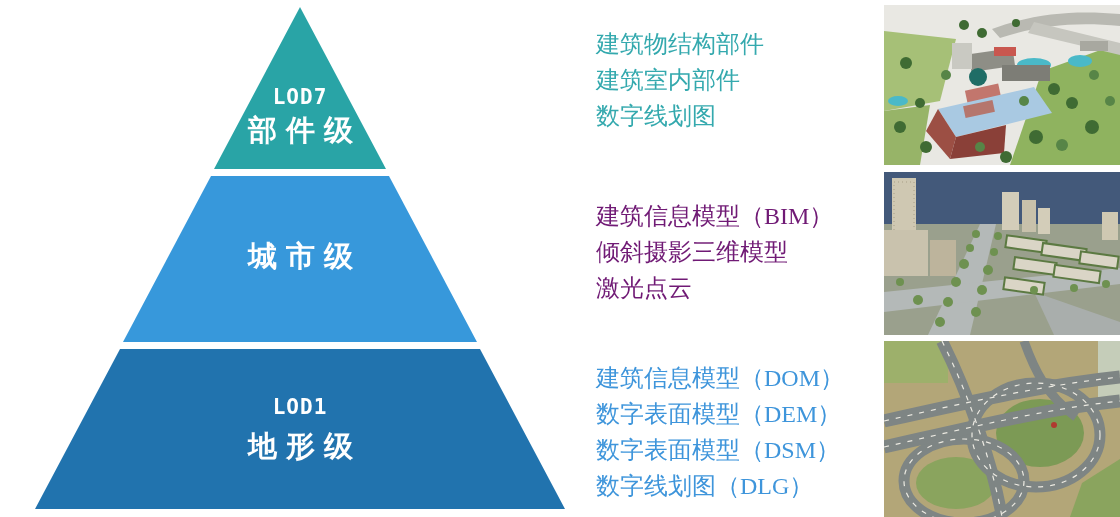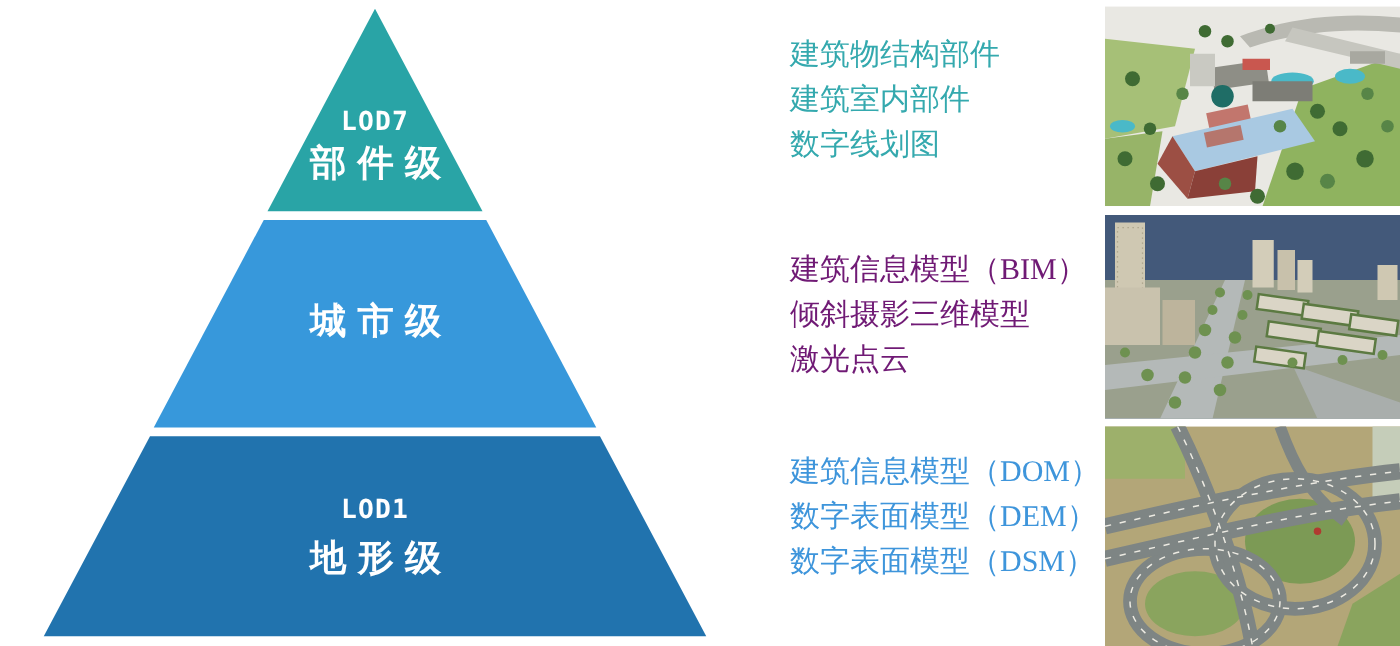--- a/index.html
+++ b/index.html
@@ -13,21 +13,21 @@
     font-weight:bold; font-size:21px; fill:#ffffff; letter-spacing:1px;
     text-anchor:middle;
   }
   .pyr-cn {
     font-family:"Liberation Serif","DejaVu Serif",serif;
     font-weight:bold; fill:#ffffff; text-anchor:middle;
     font-size:29px; letter-spacing:9px;
   }
   .items-col {
     position:absolute; left:596px; width:300px;
-    font-size:24px; line-height:36px; white-space:nowrap;margin-left:36px;
+    font-size:24px; line-height:36px; white-space:nowrap;
   }
   .items-col .line { height:36px; }
   .photo {
     position:absolute; left:884px; width:236px; overflow:hidden;
   }
   .photo svg { display:block; width:100%; height:100%; }
 </style>
 </head>
 <body>
 
@@ -56,20 +56,21 @@
   <div class="items-col" style="top: 198px; color: #701a75;">
     <div class="line">建筑信息模型（BIM）</div>
     <div class="line">倾斜摄影三维模型</div>
     <div class="line">激光点云</div>
   </div>
 
   <div class="items-col" style="top: 360px; line-height: 37px; color: rgb(62, 149, 219);">
     <div class="line">建筑信息模型（DOM）</div>
     <div class="line">数字表面模型（DEM）</div>
     <div class="line">数字表面模型（DSM）</div>
+    <div class="line">数字线划图（DLG）</div>
   </div>
 
   <div class="photo" style="top:5px; height:160px">
     <svg viewBox="0 0 236 160" preserveAspectRatio="none">
       <rect width="236" height="160" fill="#e9e8e3"></rect>
 
       <polygon points="158,66 236,38 236,160 126,160" fill="#8fb35f"></polygon>
       <polygon points="0,26 72,34 56,96 0,106" fill="#a6c077"></polygon>
       <polygon points="0,106 46,100 36,160 0,160" fill="#97b468"></polygon>
 

